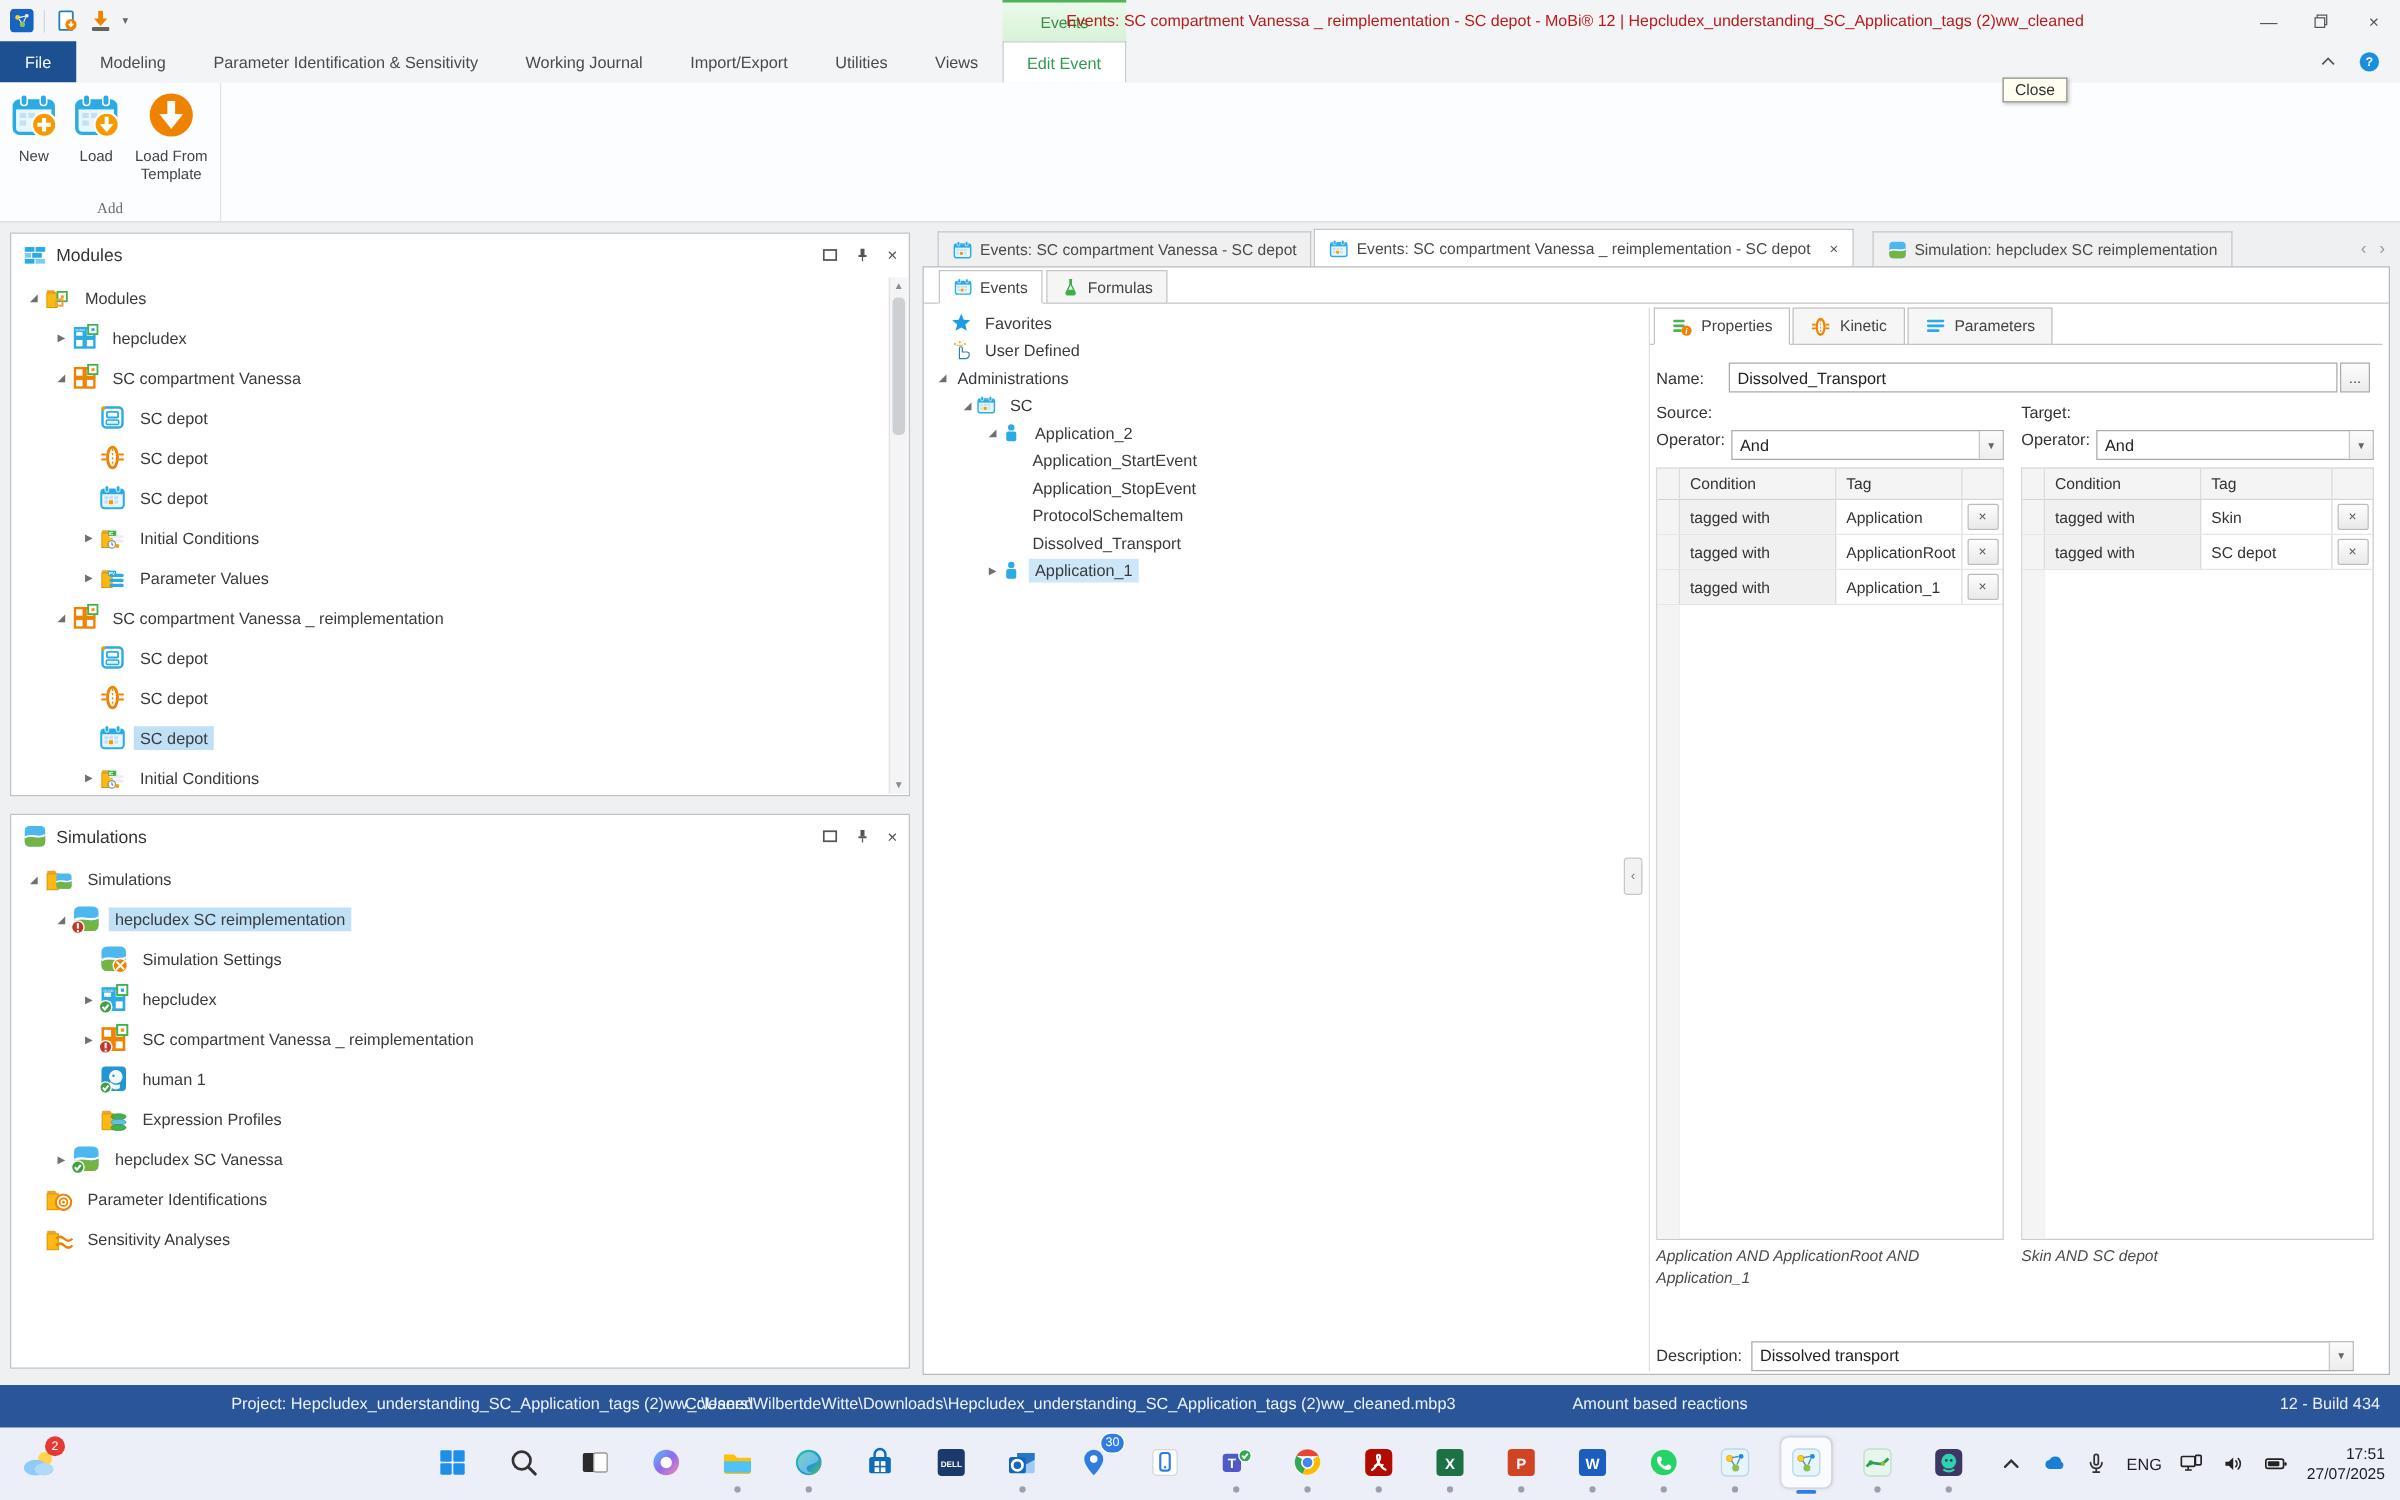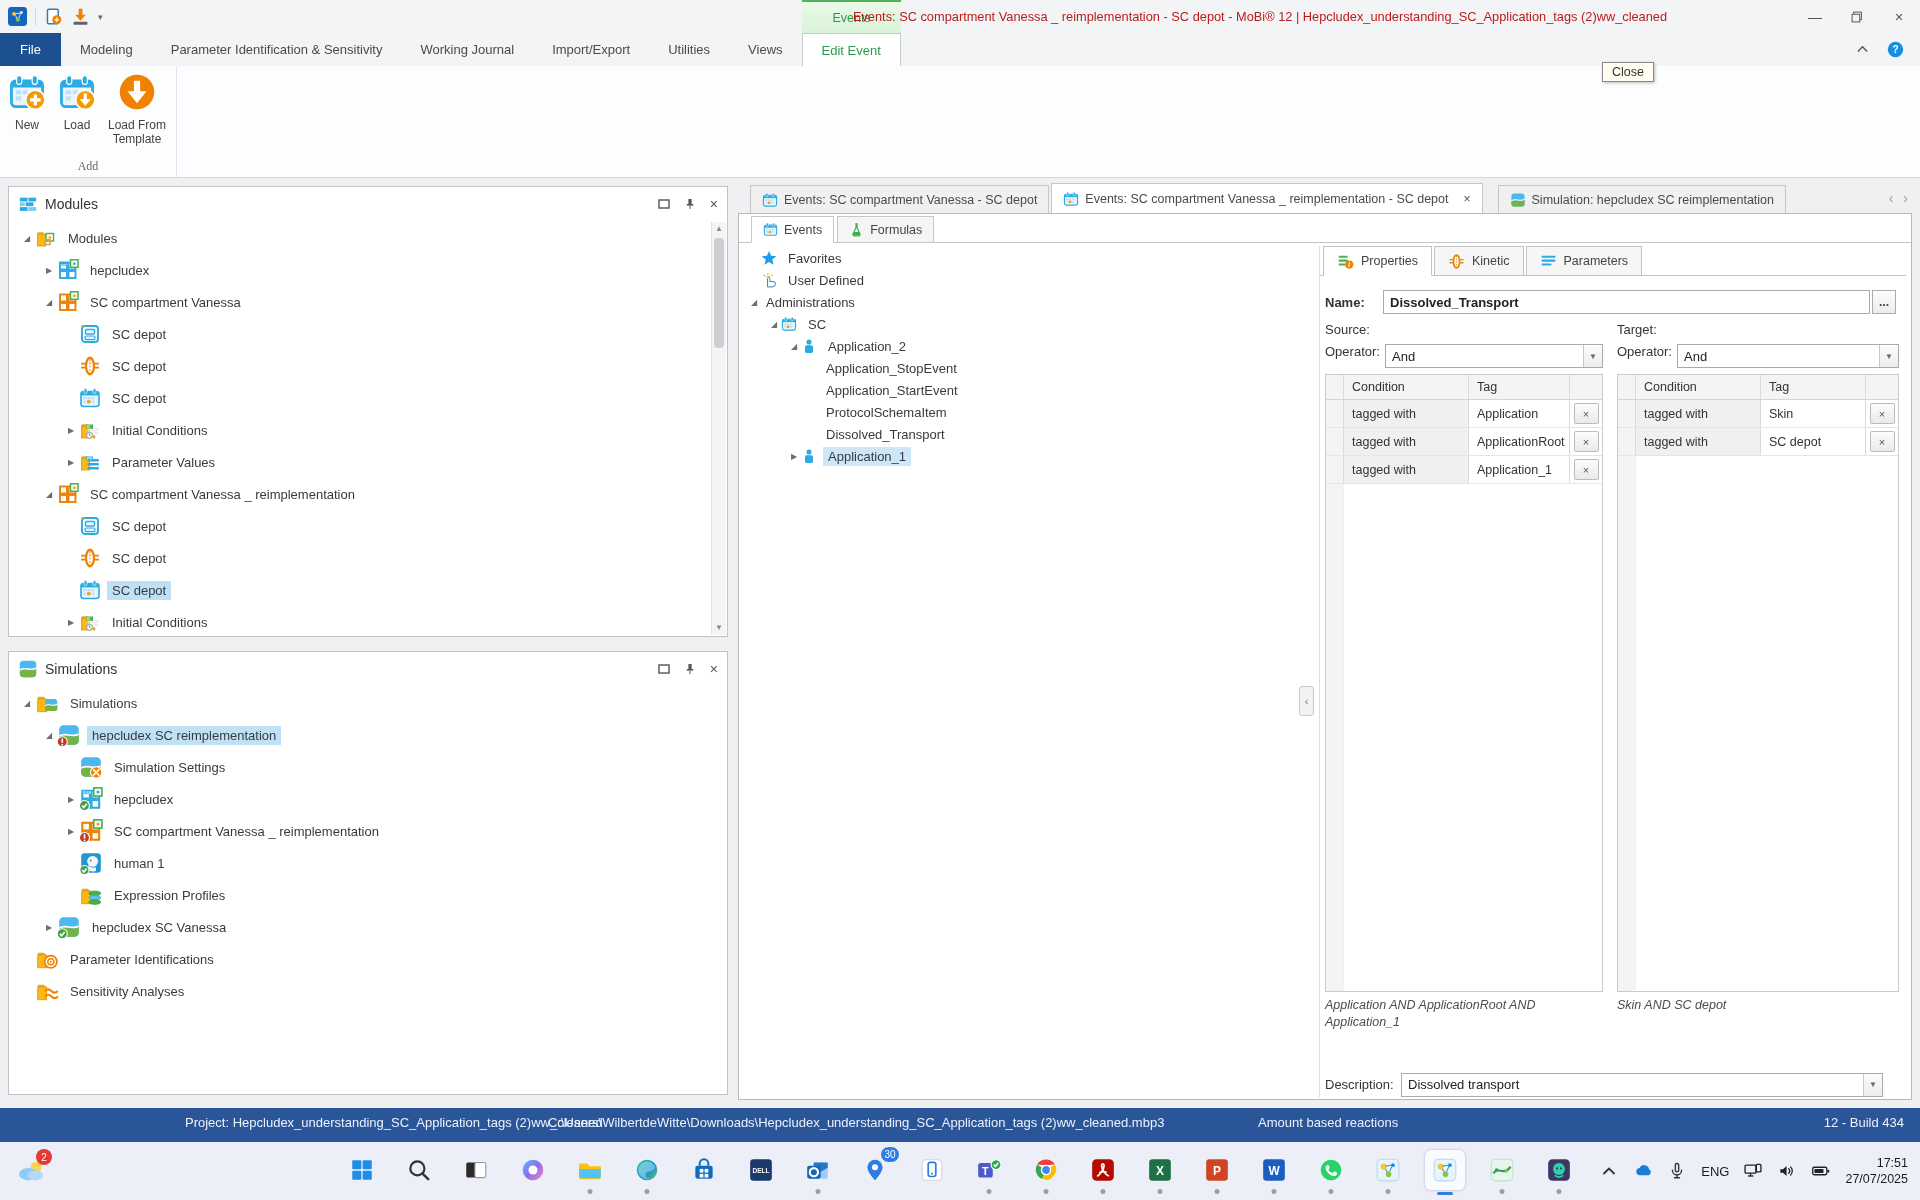--- a/index.html
+++ b/index.html
@@ -91,21 +91,21 @@
     color:#777;font-size:11px;}
 
   
   .props{position:absolute;left:580px;top:32px;right:5px;bottom:2px;border-left:1px solid #dcdee0;}
   .ptabs{position:absolute;left:3px;top:0;display:flex;gap:2px;z-index:4;}
   .ptab{height:30px;display:flex;align-items:center;gap:7px;padding:0 13px;font-size:12.5px;
     border:1px solid #c0c2c5;background:#f6f6f7;color:#444;box-sizing:border-box;}
   .ptab.active{background:#fff;border-bottom-color:#fff;}
   .ptab .icon{width:17px;height:17px;}
   .props-line{position:absolute;left:0;right:0;top:29px;border-top:1px solid #c0c2c5;}
-  .prow-name{position:absolute;left:5px;top:44px;right:10px;height:24px;display:flex;align-items:center;font-size:13px;color:#333;font-weight:bold;}
+  .prow-name{position:absolute;left:5px;top:44px;right:10px;height:24px;display:flex;align-items:center;font-size:13px;color:#333;}
   .prow-name .nlabel{width:58px;}
   .tbox{flex:1;height:22px;border:1px solid #a9abad;background:#fff;display:flex;align-items:center;
     padding:0 6px;font-size:13px;color:#222;}
   .dots-btn{width:24px;height:24px;border:1px solid #a9abad;background:linear-gradient(#fdfdfd,#ececec);
     margin-left:2px;display:flex;align-items:center;justify-content:center;font-size:12px;color:#444;box-sizing:border-box;}
   .pcol{position:absolute;top:76px;}
   #colSrc{left:5px;width:278px;}
   #colTgt{left:297px;width:282px;}
   .col-label{font-size:13px;color:#333;height:20px;}
   .oprow{display:flex;align-items:flex-start;height:24px;margin-top:2px;font-size:13px;color:#333;}
@@ -866,25 +866,25 @@
             <span class="icon" style="width:16px;height:16px">
               <svg viewBox="0 0 22 22">
                 <circle cx="11" cy="5.4" r="3.5" fill="#2aabe4"></circle>
                 <rect x="5.5" y="10" width="11" height="10.5" rx="2.2" fill="#2aabe4"></rect>
               </svg>
             </span>
             <span class="tlabel">Application_2</span>
           </div>
           <div class="tree-row" style="height: 22px; padding-left: 66px;">
             <span class="expander"></span>
-            <span class="tlabel">Application_StopEvent</span>
+            <span class="tlabel">Application_StartEvent</span>
           </div>
           <div class="tree-row" style="height: 22px; padding-left: 66px;">
             <span class="expander"></span>
-            <span class="tlabel">Application_StartEvent</span>
+            <span class="tlabel">Application_StopEvent</span>
           </div>
           <div class="tree-row" style="height: 22px; padding-left: 66px;">
             <span class="expander"></span>
             <span class="tlabel">ProtocolSchemaItem</span>
           </div>
           <div class="tree-row" style="height: 22px; padding-left: 66px;">
             <span class="expander"></span>
             <span class="tlabel">Dissolved_Transport</span>
           </div>
           <div class="tree-row" style="height: 22px; padding-left: 46px;">

